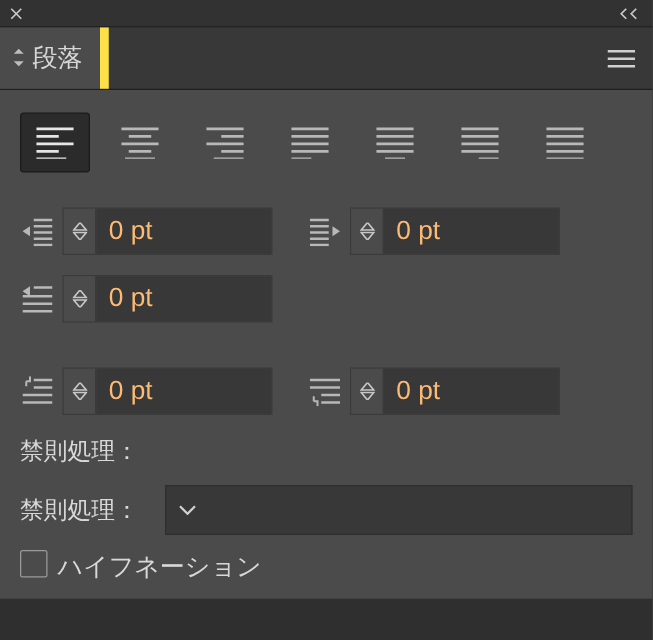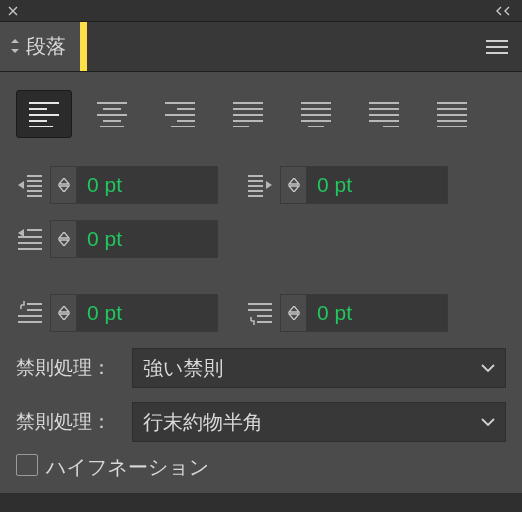--- a/index.html
+++ b/index.html
@@ -64,21 +64,21 @@
 .stepper .arrows {
   width: 26px; background: #4b4b4b;
   display: flex; flex-direction: column; justify-content: center; align-items: center;
   border-right: 1px solid #3a3a3a;
   cursor: pointer;
 }
 .stepper .arrows svg { display: block; }
 .stepper input {
   width: 140px; height: 36px;
   background: #383838; border: none;
-  color: #22c55e; font-size: 21px;
+  color: #fdba74; font-size: 21px;
   padding: 12px 10px;
   outline: none;
 }
 .divider { height: 20px; }
 .select-row {
   display: flex; align-items: center; gap: 12px;
   margin-top: 14px; margin-bottom: 12px;
 }
 .select-row .label { font-size: 19px; width: 104px; white-space: nowrap; }
 .select {
@@ -275,36 +275,29 @@
               <path d="M6 7 L11 1 L1 1 Z" fill="none" stroke="#c8c8c8" stroke-width="1.3"></path>
             </svg>
         </div>
         <input value="0 pt" style="">
       </div>
     </div>
   </div>
 
   <div class="select-row">
     <span class="label">禁則処理：</span>
+  </div>
+
+  <div class="select-row">
+    <span class="label">禁則処理：</span>
     <div class="select">
-      <span>強い禁則</span>
       <svg width="14" height="8" viewBox="0 0 14 8">
           <path d="M1 1 L7 7 L13 1" stroke="#d0d0d0" stroke-width="1.8" fill="none"></path>
         </svg>
     </div>
   </div>
 
-  <div class="select-row">
-    <span class="label">禁則処理：</span>
-    <div class="select">
-      <span>行末約物半角</span>
-      <svg width="14" height="8" viewBox="0 0 14 8">
-          <path d="M1 1 L7 7 L13 1" stroke="#d0d0d0" stroke-width="1.8" fill="none"></path>
-        </svg>
-    </div>
-  </div>
-
   <div class="checkbox-row">
     <div class="checkbox"></div>
     <span class="cb-label">ハイフネーション</span>
   </div>
 
 </div>
 
 </body></html>

